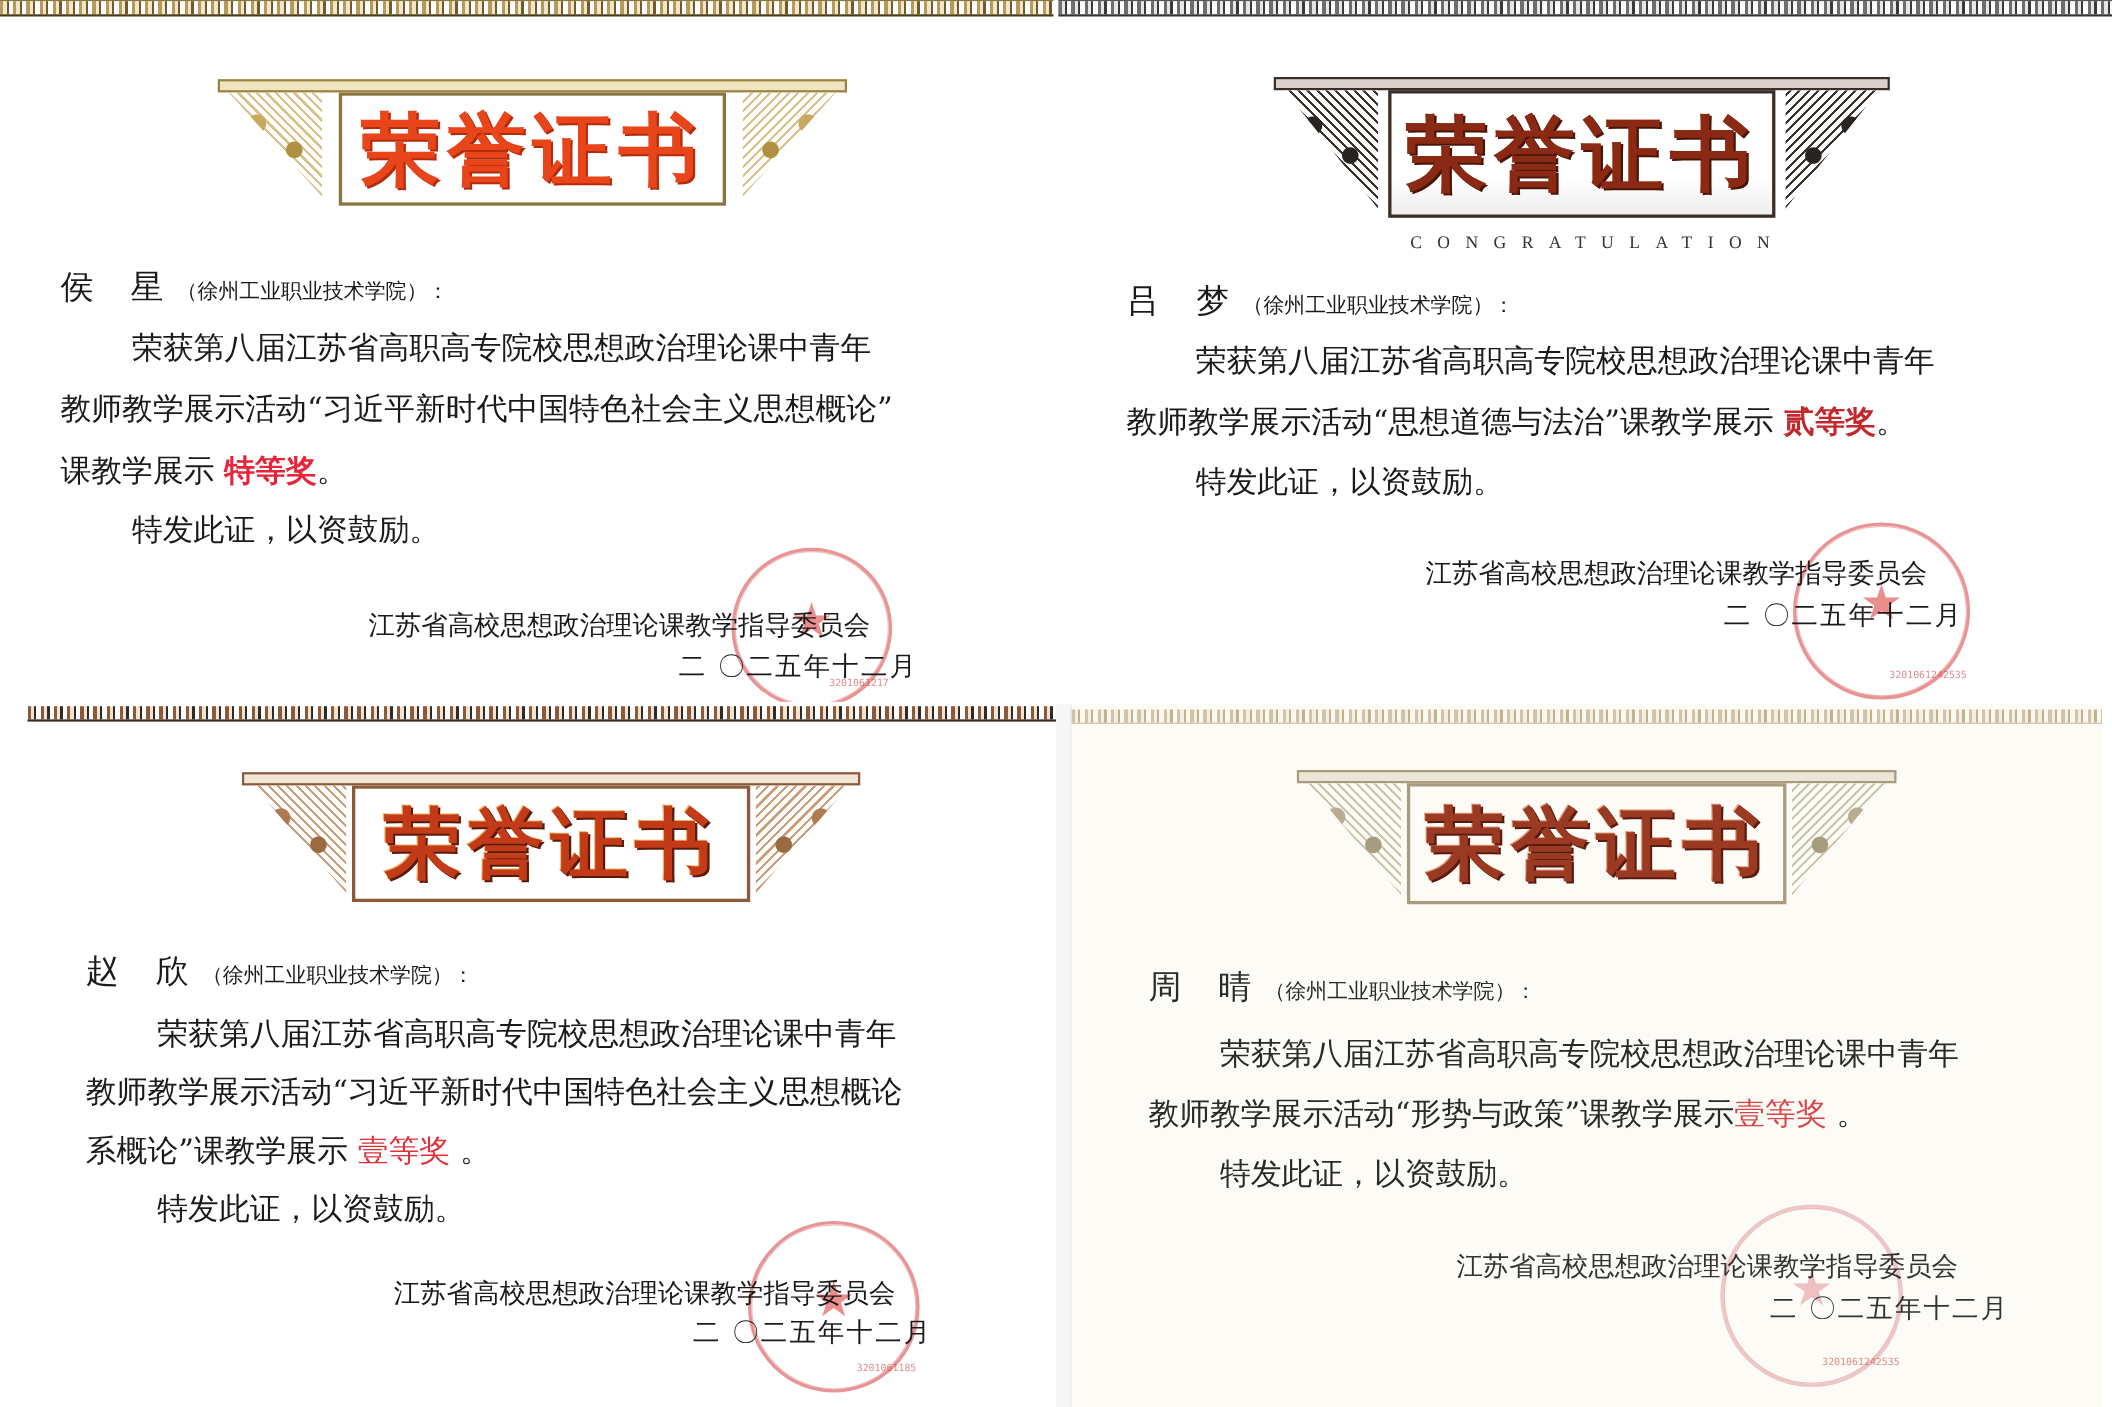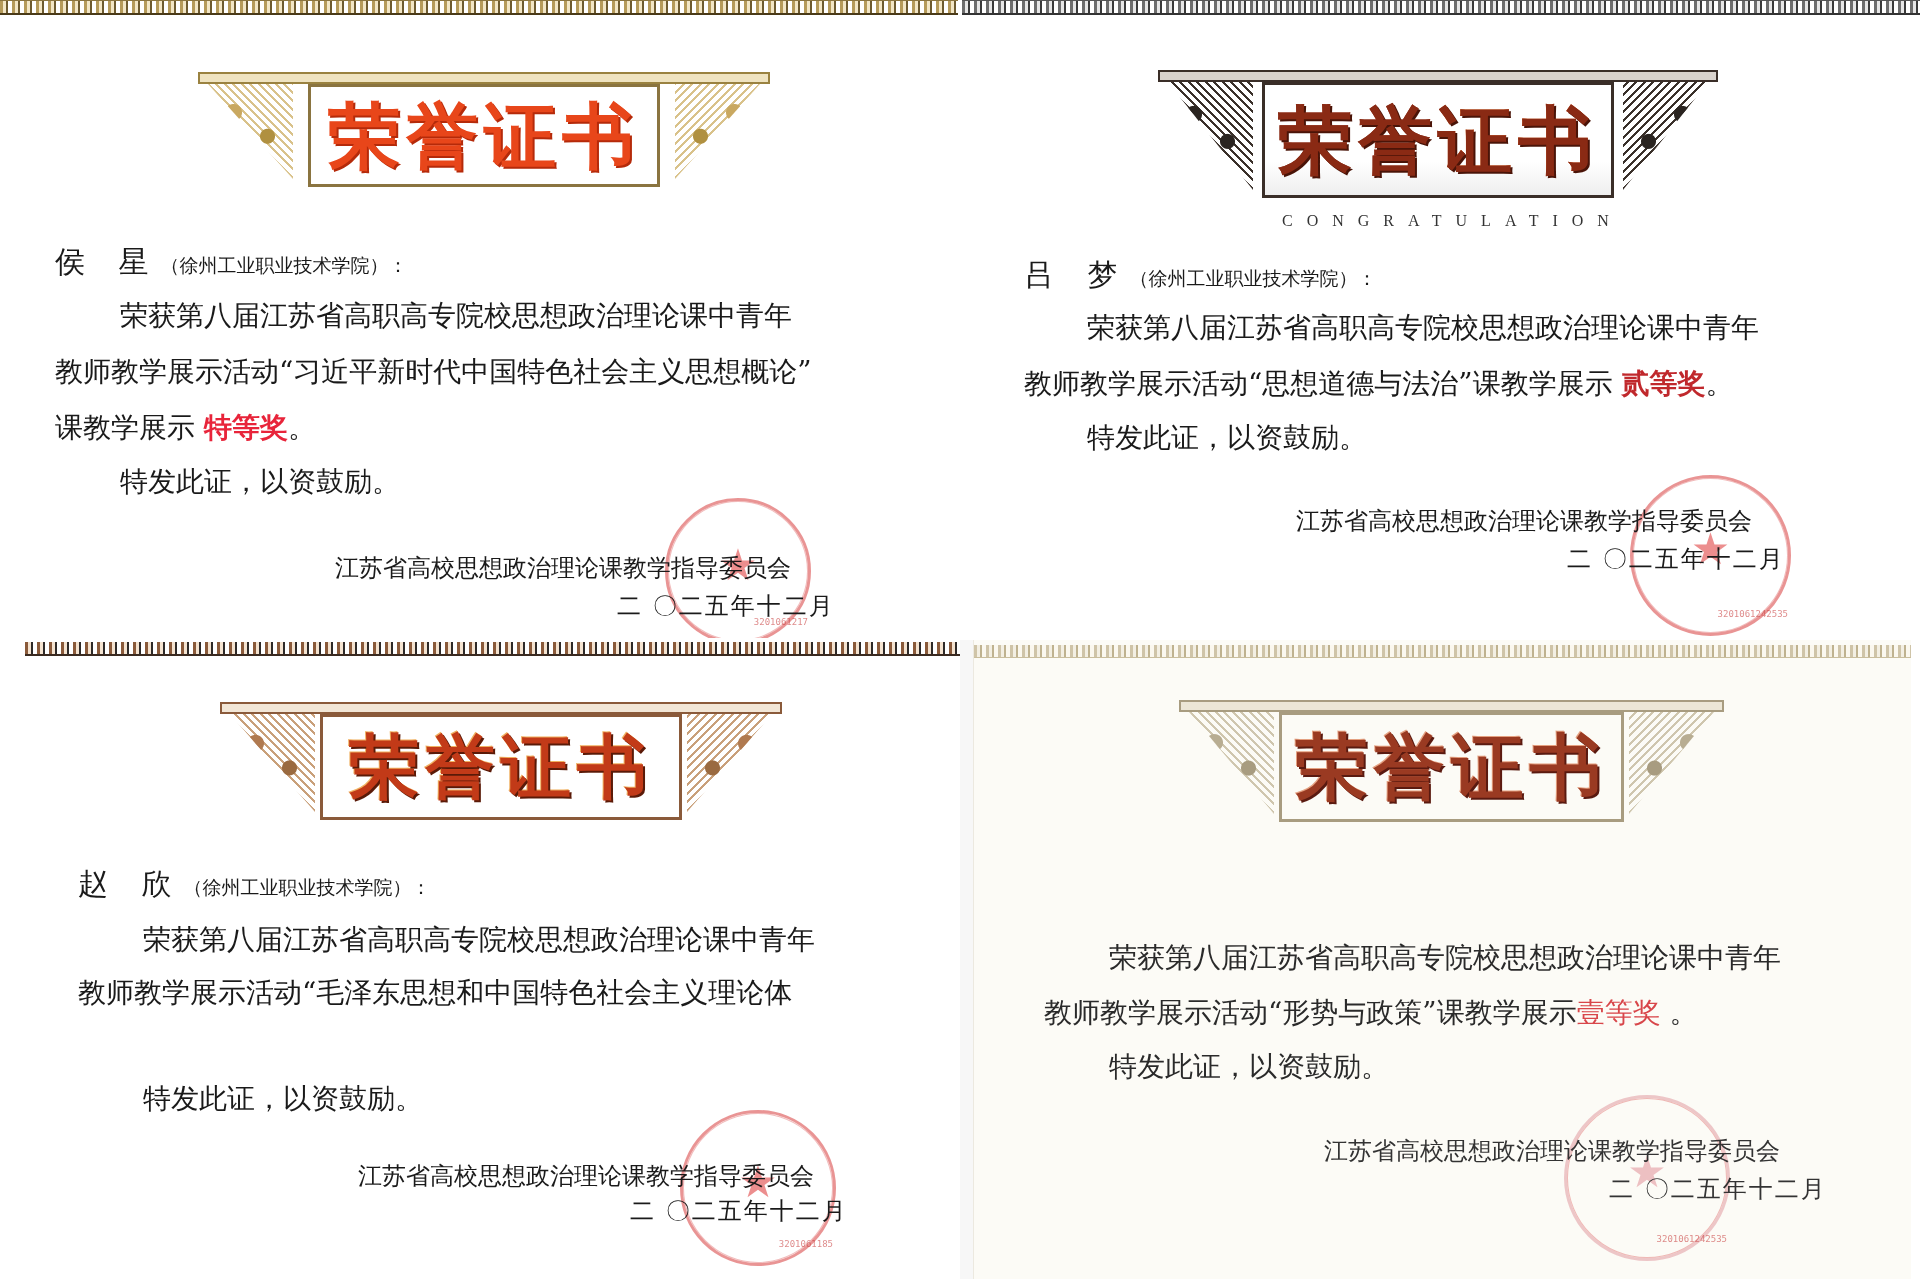--- a/index.html
+++ b/index.html
@@ -130,21 +130,24 @@
     <div class="box" style="left:100px;right:100px;border-color:#8a5a3a;">
       <span class="title" style="font-size:70px;color:#c23a18;text-shadow:2px 2px 0 #5a1a08, -1px -1px 0 #f0b060;">荣誉证书</span>
     </div>
     <div class="orn right" style="background:radial-gradient(circle at 70% 30%, #b07a50 0 8px, transparent 9px), radial-gradient(circle at 30% 55%, #9a6a40 0 7px, transparent 8px), repeating-linear-gradient(-45deg,#c9a07a 0 2px,#fff 2px 6px);"></div>
   </div>
 
   <div class="line" style="left:78px;top:226px;">
     <span class="name">赵 欣</span><span class="school">（徐州工业职业技术学院）：</span>
   </div>
   <div class="line" style="left:143px;top:282px;">荣获第八届江苏省高职高专院校思想政治理论课中青年</div>
-  <div class="line" style="left:78px;top:335px;">教师教学展示活动“毛泽东思想和中国特色社会主义理论体</div>
+  <div class="line" style="left:78px;top:335px;">教师教学展示活动“习近平新时代中国特色社会主义思想概论</div>
+  <div class="line" style="left:78px;top:388px;">
+    <span>系概论”课教学展示 </span><span class="award" style="color:#e0303a;font-weight:normal;">壹等奖</span><span> 。</span>
+  </div>
   <div class="line" style="left:143px;top:441px;">特发此证，以资鼓励。</div>
 
   <div class="stamp" style="left:680px;top:470px;width:150px;height:150px;">
     <span class="star">★</span>
     <span class="serial">3201061185</span>
   </div>
   <div class="sig" style="left:358px;top:520px;">江苏省高校思想政治理论课教学指导委员会</div>
   <div class="date" style="left:630px;top:555px;">二 〇二五年十二月</div>
 </div>
 
@@ -155,20 +158,23 @@
 
   <div class="banner" style="left:205px;top:60px;width:545px;height:122px;">
     <div class="bar" style="border-color:#a89c80;background:#ece6d6;"></div>
     <div class="orn left" style="background:radial-gradient(circle at 30% 30%, #b8ad92 0 8px, transparent 9px), radial-gradient(circle at 70% 55%, #a89c80 0 7px, transparent 8px), repeating-linear-gradient(45deg,#cfc6ae 0 2px,#fcfbf6 2px 6px);"></div>
     <div class="box" style="left:100px;right:100px;border-color:#a89c80;background:#fcfbf6;">
       <span class="title" style="font-size:72px;color:#9a3a22;text-shadow:2px 2px 0 #5a1a10, -1px -1px 0 #e4a080;">荣誉证书</span>
     </div>
     <div class="orn right" style="background:radial-gradient(circle at 70% 30%, #b8ad92 0 8px, transparent 9px), radial-gradient(circle at 30% 55%, #a89c80 0 7px, transparent 8px), repeating-linear-gradient(-45deg,#cfc6ae 0 2px,#fcfbf6 2px 6px);"></div>
   </div>
 
+  <div class="line" style="left:70px;top:240px;color:#2a2a2a;">
+    <span class="name">周 晴</span><span class="school">（徐州工业职业技术学院）：</span>
+  </div>
   <div class="line" style="left:135px;top:300px;color:#2a2a2a;">荣获第八届江苏省高职高专院校思想政治理论课中青年</div>
   <div class="line" style="left:70px;top:355px;color:#2a2a2a;">
     <span>教师教学展示活动“形势与政策”课教学展示</span><span class="award" style="color:#d8464a;font-weight:normal;">壹等奖</span><span> 。</span>
   </div>
   <div class="line" style="left:135px;top:409px;color:#2a2a2a;">特发此证，以资鼓励。</div>
 
   <div class="stamp" style="left:590px;top:455px;width:160px;height:160px;border-color:rgba(215,120,130,0.4);">
     <span class="star" style="color:rgba(220,120,130,0.45);">★</span>
     <span class="serial">3201061242535</span>
   </div>

